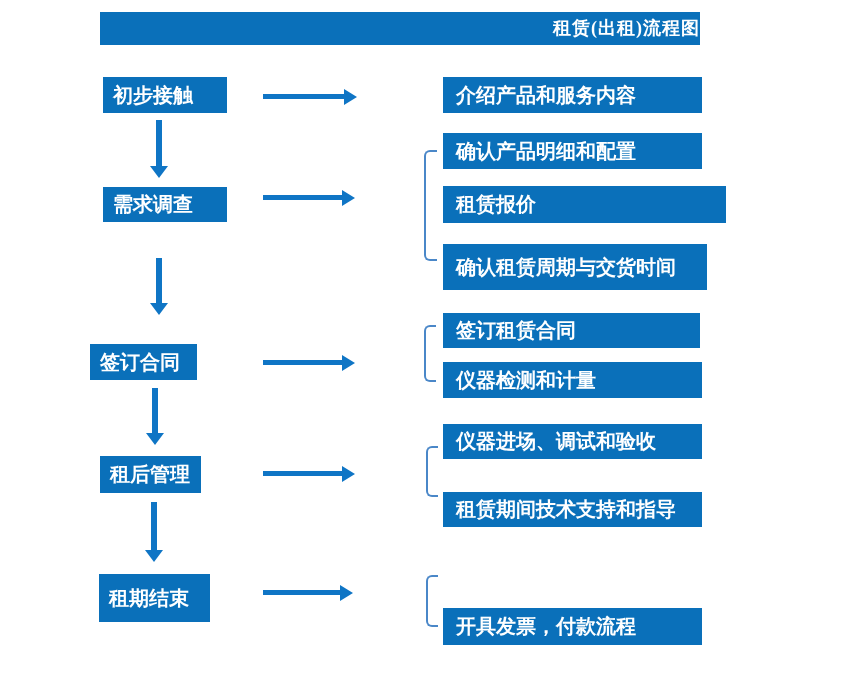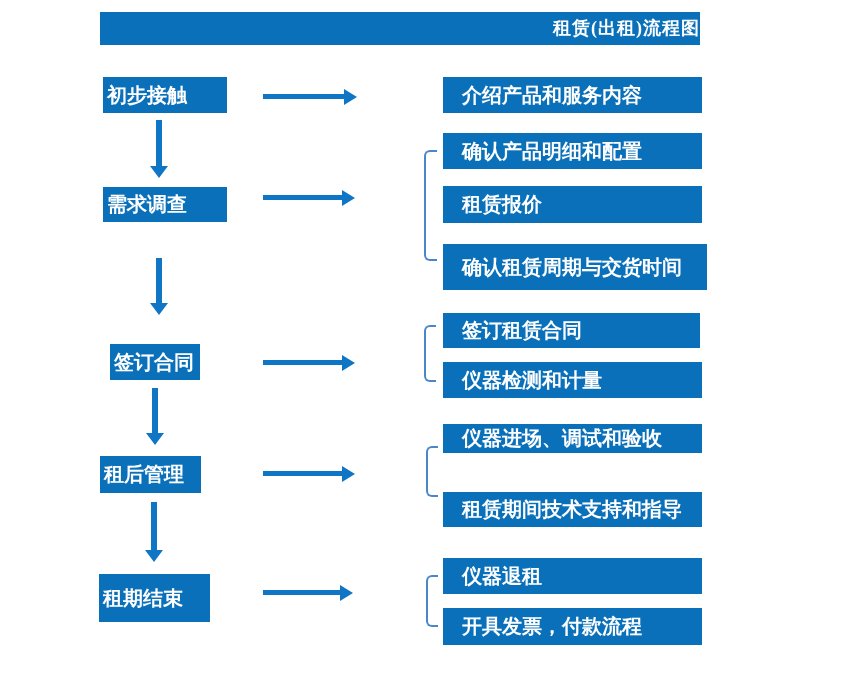--- a/index.html
+++ b/index.html
@@ -18,22 +18,22 @@
     position:absolute;left:100px;top:12px;width:600px;height:33px;
     background:var(--box-blue);color:var(--box-text);
     font-size:18px;font-weight:bold;line-height:33px;text-align:right;
     letter-spacing:1px;
   }
   .box{
     position:absolute;background:var(--box-blue);color:var(--box-text);
     font-size:20px;font-weight:bold;display:flex;align-items:center;
     box-sizing:border-box;white-space:nowrap;
   }
-  .step{padding-left:4px;}
-  .detail{padding-left:19px;}
+  .step{padding-left:10px;}
+  .detail{padding-left:13px;}
   .v-arrow{position:absolute;width:6px;background:var(--arrow-blue);}
   .v-arrow::after{
     content:"";position:absolute;left:50%;bottom:-12px;transform:translateX(-50%);
     border-left:9px solid transparent;border-right:9px solid transparent;
     border-top:12px solid var(--arrow-blue);
   }
   .h-arrow{position:absolute;height:5px;background:var(--arrow-blue);}
   .h-arrow::after{
     content:"";position:absolute;right:-13px;top:50%;transform:translateY(-50%);
     border-top:8px solid transparent;border-bottom:8px solid transparent;
@@ -49,21 +49,21 @@
 </style>
 </head>
 <body>
 
 <div class="canvas">
 
   <div class="title-bar">租赁(出租)流程图</div>
 
   <div class="box step" style="left:103px;top:77px;width:124px;height:36px">初步接触</div>
   <div class="box step" style="left:103px;top:187px;width:124px;height:35px">需求调查</div>
-  <div class="box step" style="left:110px;top:344px;width:90px;height:36px">签订合同</div>
+  <div class="box step" style="left:90px;top:344px;width:107px;height:36px">签订合同</div>
   <div class="box step" style="left:100px;top:456px;width:101px;height:37px">租后管理</div>
   <div class="box step" style="left:99px;top:574px;width:111px;height:48px">租期结束</div>
 
   <div class="v-arrow" style="left:156px;top:120px;height:46px"></div>
   <div class="v-arrow" style="left:156px;top:258px;height:45px"></div>
   <div class="v-arrow" style="left:152px;top:388px;height:45px"></div>
   <div class="v-arrow" style="left:151px;top:502px;height:48px"></div>
 
   <div class="h-arrow" style="left:263px;top:94px;width:81px"></div>
   <div class="h-arrow" style="left:263px;top:195px;width:79px"></div>
@@ -72,25 +72,24 @@
   <div class="h-arrow" style="left:263px;top:590px;width:77px"></div>
 
   <div class="bracket" style="left:424px;top:150px;width:13px;height:111px"></div>
   <div class="bracket" style="left:424px;top:325px;width:12px;height:57px"></div>
   <div class="bracket" style="left:426px;top:446px;width:12px;height:51px"></div>
   <div class="bracket" style="left:426px;top:575px;width:12px;height:52px"></div>
 
   <div class="box detail" style="left:443px;top:77px;width:259px;height:36px">介绍产品和服务内容</div>
 
   <div class="box detail" style="left:443px;top:133px;width:259px;height:36px">确认产品明细和配置</div>
-  <div class="box detail" style="left:443px;top:186px;width:259px;height:37px">租赁报价</div>
+  <div class="box detail" style="left:443px;top:186px;width:283px;height:37px">租赁报价</div>
   <div class="box detail" style="left:443px;top:244px;width:264px;height:46px">确认租赁周期与交货时间</div>
 
   <div class="box detail" style="left:443px;top:313px;width:257px;height:35px">签订租赁合同</div>
   <div class="box detail" style="left:443px;top:362px;width:259px;height:36px">仪器检测和计量</div>
 
-  <div class="box detail" style="left:443px;top:424px;width:259px;height:29px">仪器进场、调试和验收</div>
+  <div class="box detail" style="left:443px;top:424px;width:259px;height:35px">仪器进场、调试和验收</div>
   <div class="box detail" style="left:443px;top:492px;width:259px;height:35px">租赁期间技术支持和指导</div>
 
-  <div class="box detail" style="left:443px;top:558px;width:259px;height:36px">仪器退租</div>
   <div class="box detail" style="left:443px;top:608px;width:259px;height:37px">开具发票，付款流程</div>
 
 </div>
 
 </body></html>

